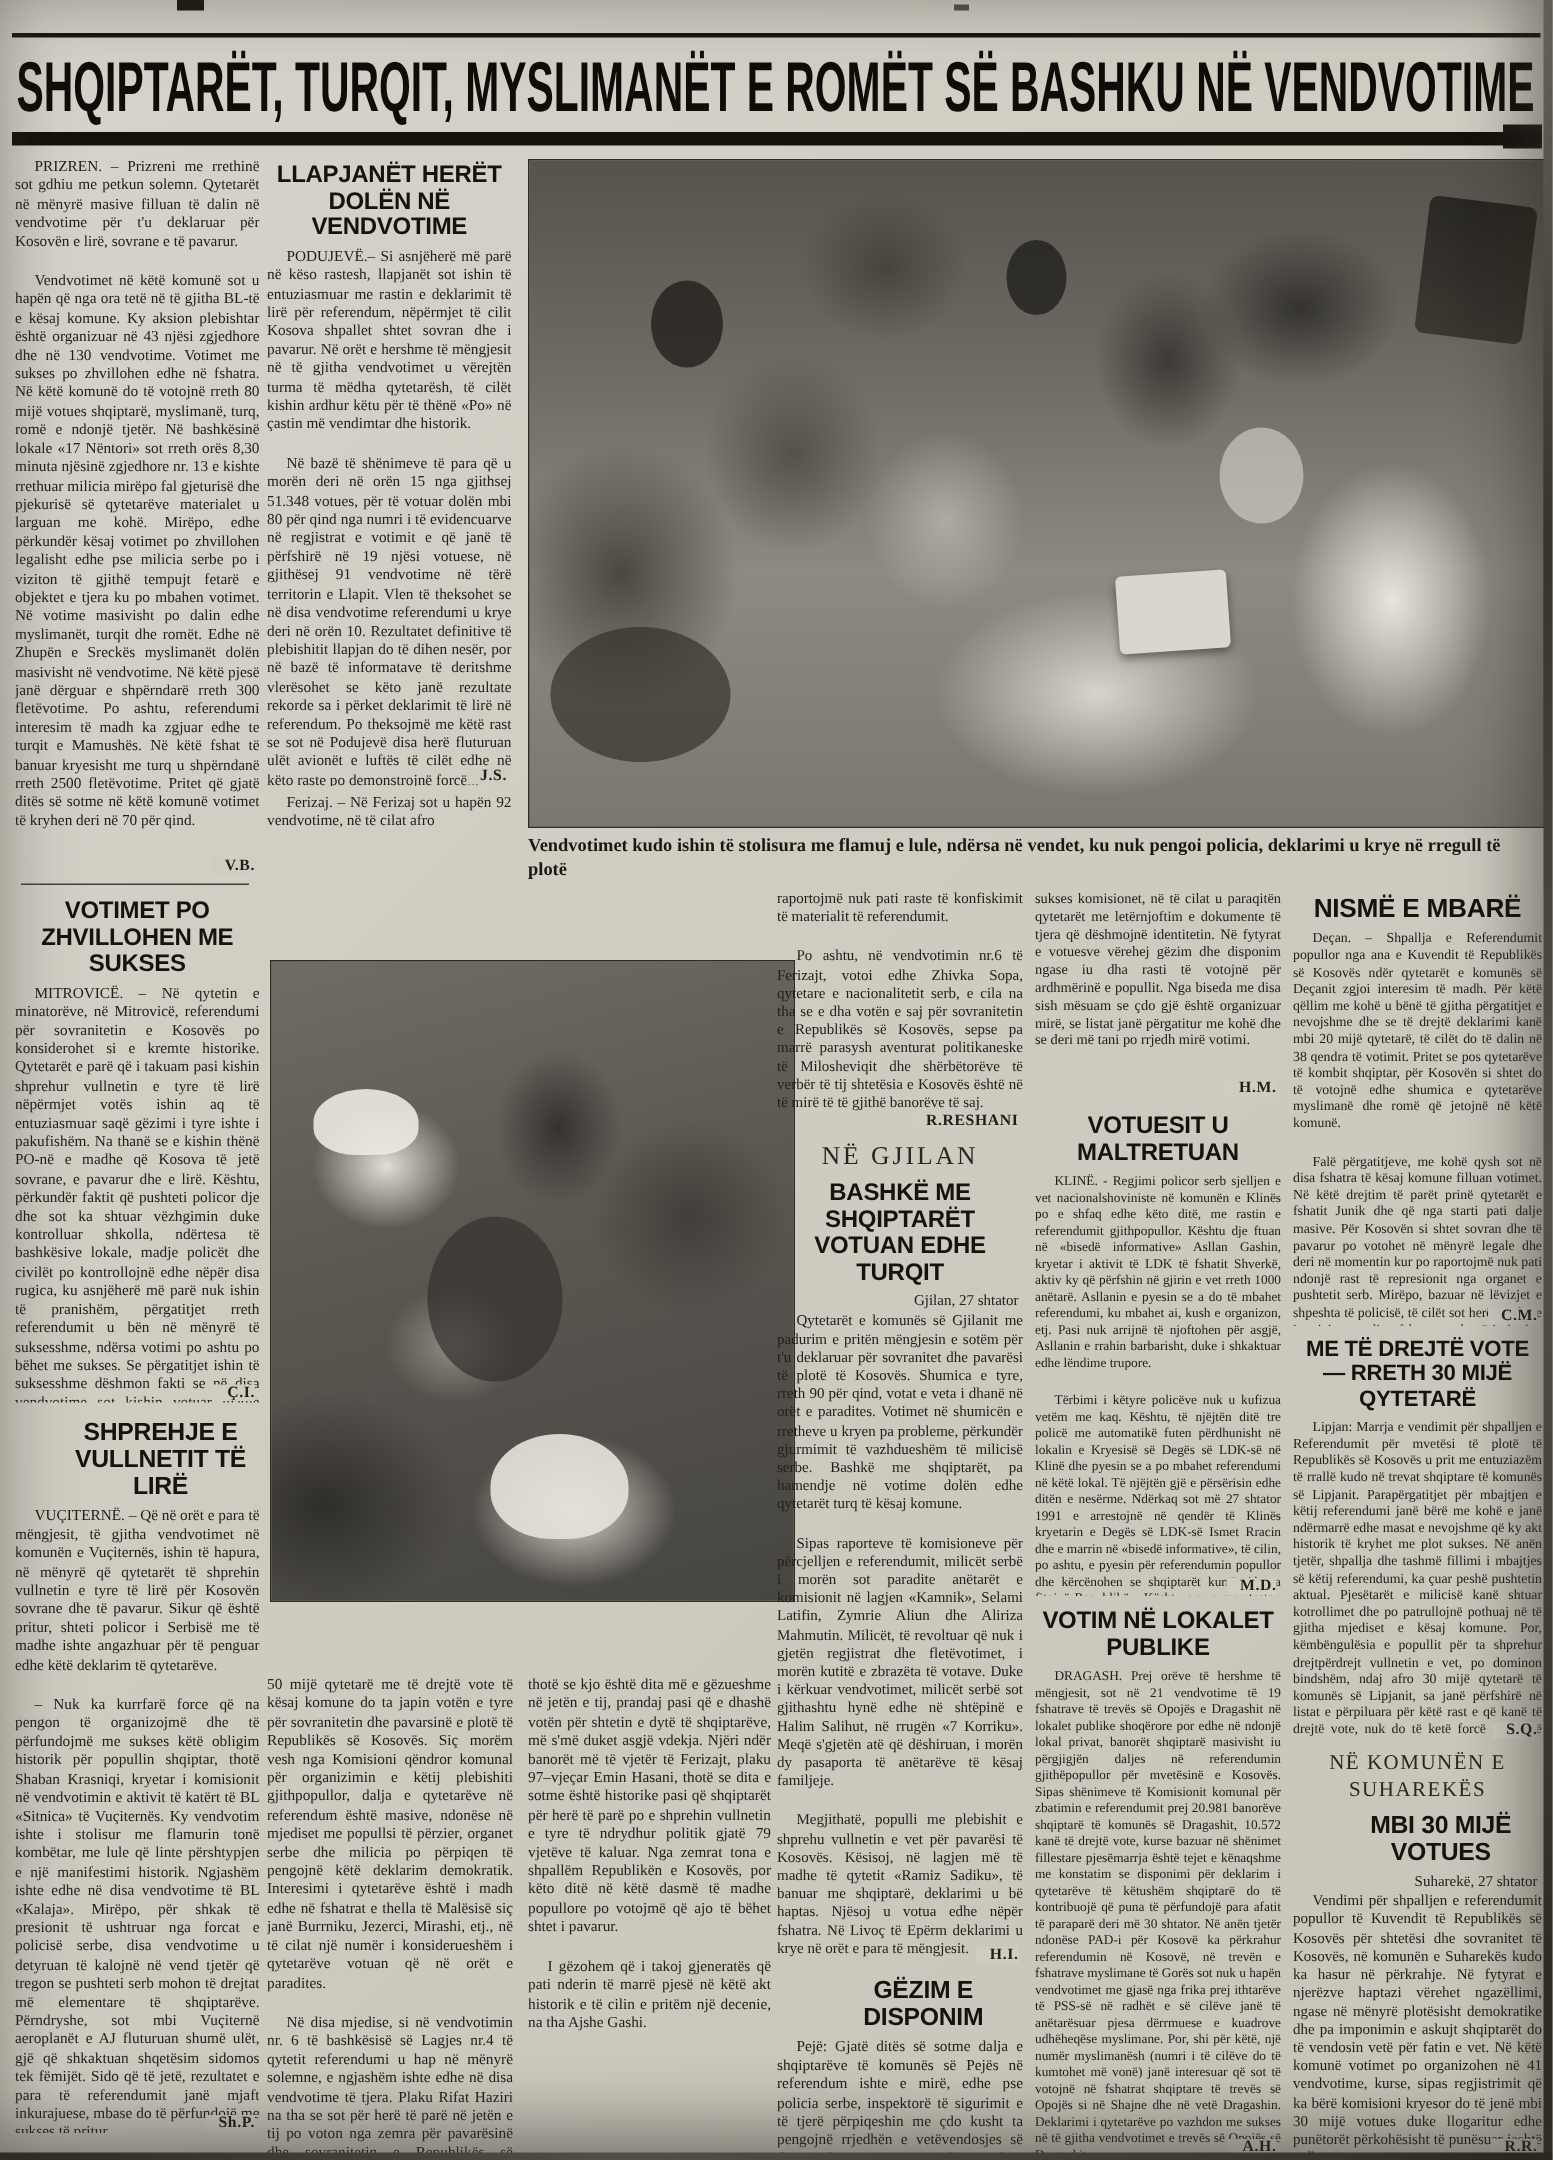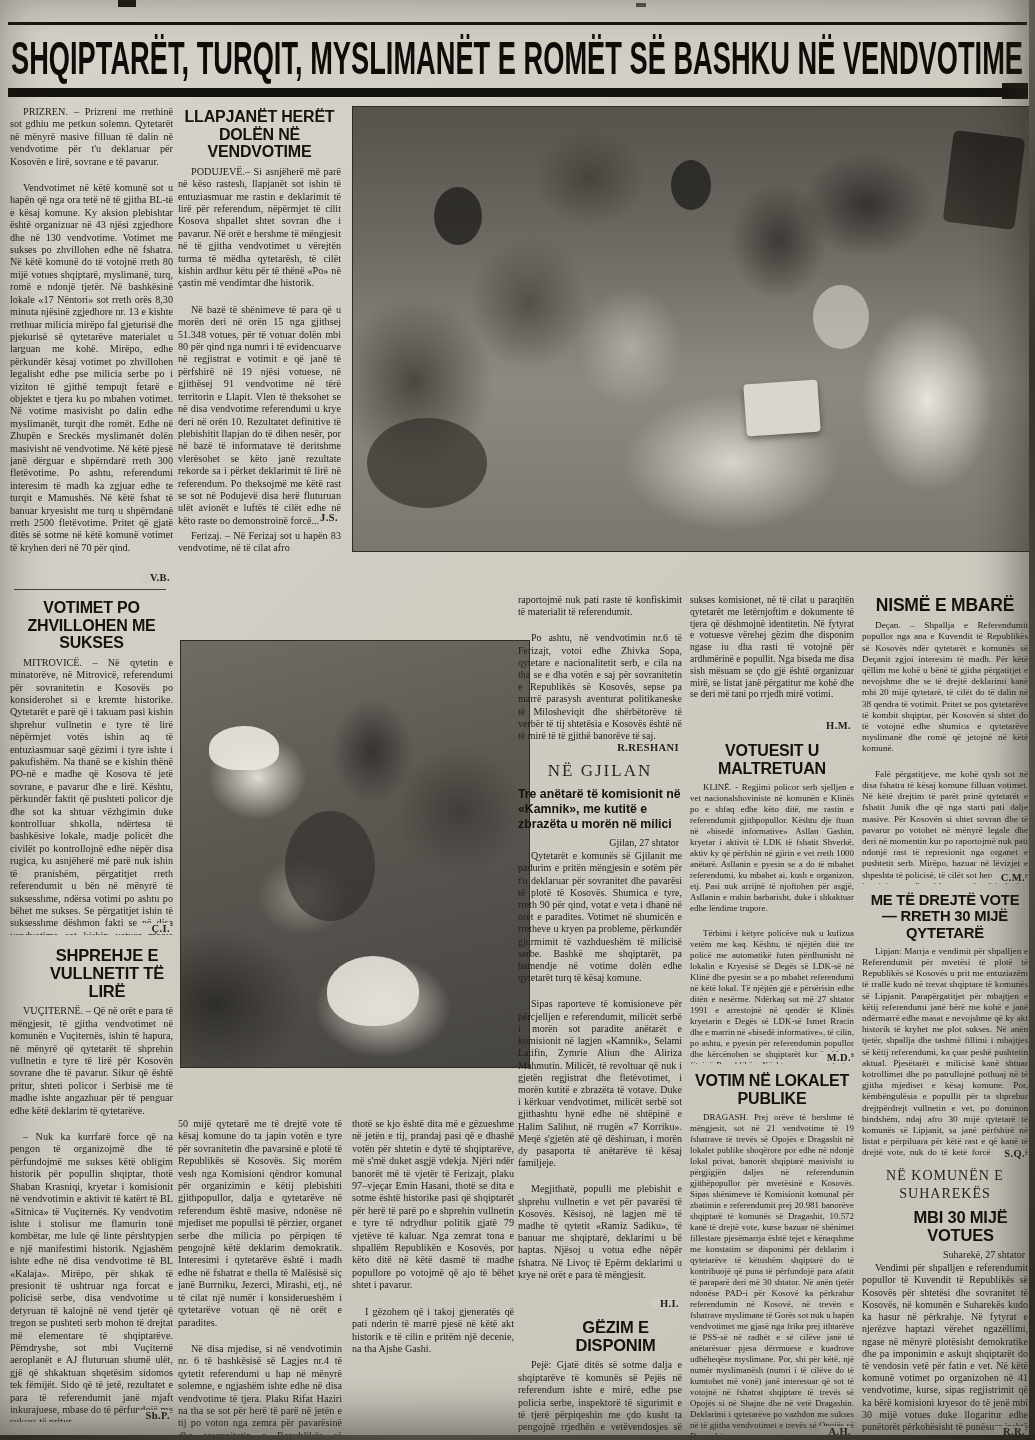--- a/index.html
+++ b/index.html
@@ -73,20 +73,21 @@
         linear-gradient(180deg,#56534d 0%,#6e6b64 32%,#8d8a81 62%,#7a776f 100%);">
     <div class="blob" style="left:88%;top:6%;width:72px;height:92px;border-radius:6px;
          background:linear-gradient(200deg,#26241f,#3c3933);transform:rotate(7deg);"></div>
     <div class="blob" style="left:58%;top:62%;width:74px;height:52px;border-radius:4px;
          background:#d9d6cd;box-shadow:0 3px 6px rgba(30,28,24,.5);transform:rotate(-4deg);"></div>
     <div class="blob" style="left:12%;top:18%;width:48px;height:58px;background:rgba(35,33,29,.8);"></div>
     <div class="blob" style="left:47%;top:12%;width:40px;height:50px;background:rgba(30,28,25,.75);"></div>
     <div class="blob" style="left:68%;top:40%;width:56px;height:64px;background:rgba(225,222,214,.55);"></div>
     <div class="blob" style="left:2%;top:70%;width:120px;height:90px;background:rgba(48,45,40,.65);"></div>
   </div>
+  <div class="caption" style="left:352px;top:556px;width:676px;">Vendvotimet kudo ishin të stolisura me flamuj e lule, ndërsa në vendet, ku nuk pengoi policia, deklarimi u krye në rregull të plotë</div>
 
   <div class="art fs-a" style="left:10px;top:106px;width:163px;height:478px;">
     <div>
         <p class="para">PRIZREN. – Prizreni me rrethinë sot gdhiu me petkun solemn. Qytetarët në mënyrë masive filluan të dalin në vendvotime për t'u deklaruar për Kosovën e lirë, sovrane e të pavarur.</p>
         <p class="para">Vendvotimet në këtë komunë sot u hapën që nga ora tetë në të gjitha BL-të e kësaj komune. Ky aksion plebishtar është organizuar në 43 njësi zgjedhore dhe në 130 vendvotime. Votimet me sukses po zhvillohen edhe në fshatra. Në këtë komunë do të votojnë rreth 80 mijë votues shqiptarë, myslimanë, turq, romë e ndonjë tjetër. Në bashkësinë lokale «17 Nëntori» sot rreth orës 8,30 minuta njësinë zgjedhore nr. 13 e kishte rrethuar milicia mirëpo fal gjeturisë dhe pjekurisë së qytetarëve materialet u larguan me kohë. Mirëpo, edhe përkundër kësaj votimet po zhvillohen legalisht edhe pse milicia serbe po i viziton të gjithë tempujt fetarë e objektet e tjera ku po mbahen votimet. Në votime masivisht po dalin edhe myslimanët, turqit dhe romët. Edhe në Zhupën e Sreckës myslimanët dolën masivisht në vendvotime. Në këtë pjesë janë dërguar e shpërndarë rreth 300 fletëvotime. Po ashtu, referendumi interesim të madh ka zgjuar edhe te turqit e Mamushës. Në këtë fshat të banuar kryesisht me turq u shpërndanë rreth 2500 fletëvotime. Pritet që gjatë ditës së sotme në këtë komunë votimet të kryhen deri në 70 për qind.</p>
       </div>
     <span class="byline">V.B.</span>
   </div>
   <div class="sep" style="left:14px;top:589px;width:152px;"></div>
 
@@ -110,21 +111,21 @@
   <div class="art fs-a" style="left:178px;top:106px;width:163px;height:418px;">
     <div class="head h16">LLAPJANËT HERËT DOLËN NË VENDVOTIME</div>
     <div>
         <p class="para">PODUJEVË.– Si asnjëherë më parë në këso rastesh, llapjanët sot ishin të entuziasmuar me rastin e deklarimit të lirë për referendum, nëpërmjet të cilit Kosova shpallet shtet sovran dhe i pavarur. Në orët e hershme të mëngjesit në të gjitha vendvotimet u vërejtën turma të mëdha qytetarësh, të cilët kishin ardhur këtu për të thënë «Po» në çastin më vendimtar dhe historik.</p>
         <p class="para">Në bazë të shënimeve të para që u morën deri në orën 15 nga gjithsej 51.348 votues, për të votuar dolën mbi 80 për qind nga numri i të evidencuarve në regjistrat e votimit e që janë të përfshirë në 19 njësi votuese, në gjithësej 91 vendvotime në tërë territorin e Llapit. Vlen të theksohet se në disa vendvotime referendumi u krye deri në orën 10. Rezultatet definitive të plebishitit llapjan do të dihen nesër, por në bazë të informatave të deritshme vlerësohet se këto janë rezultate rekorde sa i përket deklarimit të lirë në referendum. Po theksojmë me këtë rast se sot në Podujevë disa herë fluturuan ulët avionët e luftës të cilët edhe në këto raste po demonstrojnë forcën.</p>
       </div>
     <span class="byline">J.S.</span>
   </div>
 
   <div class="art fs-a" style="left:178px;top:530px;width:163px;height:100px;">
-    <p class="para">Ferizaj. – Në Ferizaj sot u hapën 83 vendvotime, në të cilat afro</p>
+    <p class="para">Ferizaj. – Në Ferizaj sot u hapën 92 vendvotime, në të cilat afro</p>
   </div>
 
   <div class="photo" style="left:180px;top:640px;width:348px;height:426px;
        background:
         radial-gradient(70px 60px at 22% 32%, rgba(230,228,221,.95), rgba(230,228,221,0) 70%),
         radial-gradient(95px 70px at 58% 86%, rgba(222,219,211,.95), rgba(222,219,211,0) 72%),
         radial-gradient(60px 75px at 55% 26%, rgba(46,44,40,.85), rgba(46,44,40,0) 70%),
         radial-gradient(90px 90px at 80% 40%, rgba(60,57,52,.8), rgba(60,57,52,0) 72%),
         radial-gradient(65px 55px at 35% 60%, rgba(190,187,179,.55), rgba(190,187,179,0) 70%),
         radial-gradient(120px 100px at 10% 85%, rgba(40,38,34,.8), rgba(40,38,34,0) 75%),
@@ -152,21 +153,21 @@
   <div class="art fs-b runover" style="left:518px;top:594px;width:164px;height:160px;">
     <div>
         <p class="para">raportojmë nuk pati raste të konfiskimit të materialit të referendumit.</p>
         <p class="para">Po ashtu, në vendvotimin nr.6 të Ferizajt, votoi edhe Zhivka Sopa, qytetare e nacionalitetit serb, e cila na tha se e dha votën e saj për sovranitetin e Republikës së Kosovës, sepse pa marrë parasysh aventurat politikaneske të Milosheviqit dhe shërbëtorëve të verbër të tij shtetësia e Kosovës është në të mirë të të gjithë banorëve të saj.</p>
       </div>
     <span class="byline">R.RESHANI</span>
   </div>
 
   <div class="art fs-b" style="left:518px;top:760px;width:164px;height:550px;">
     <div class="kicker">NË GJILAN</div>
-    <div class="deck">Tre anëtarë të komisionit në «Kamnik», me kutitë e zbrazëta u morën në milici</div>
+    <div class="head h16">BASHKË ME SHQIPTARËT VOTUAN EDHE TURQIT</div>
     <div class="dateline">Gjilan, 27 shtator</div>
     <div>
         <p class="para">Qytetarët e komunës së Gjilanit me padurim e pritën mëngjesin e sotëm për t'u deklaruar për sovranitet dhe pavarësi të plotë të Kosovës. Shumica e tyre, rreth 90 për qind, votat e veta i dhanë në orët e paradites. Votimet në shumicën e rretheve u kryen pa probleme, përkundër gjurmimit të vazhdueshëm të milicisë serbe. Bashkë me shqiptarët, pa hamendje në votime dolën edhe qytetarët turq të kësaj komune.</p>
         <p class="para">Sipas raporteve të komisioneve për përcjelljen e referendumit, milicët serbë i morën sot paradite anëtarët e komisionit në lagjen «Kamnik», Selami Latifin, Zymrie Aliun dhe Aliriza Mahmutin. Milicët, të revoltuar që nuk i gjetën regjistrat dhe fletëvotimet, i morën kutitë e zbrazëta të votave. Duke i kërkuar vendvotimet, milicët serbë sot gjithashtu hynë edhe në shtëpinë e Halim Salihut, në rrugën «7 Korriku». Meqë s'gjetën atë që dëshiruan, i morën dy pasaporta të anëtarëve të kësaj familjeje.</p>
         <p class="para">Megjithatë, populli me plebishit e shprehu vullnetin e vet për pavarësi të Kosovës. Kësisoj, në lagjen më të madhe të qytetit «Ramiz Sadiku», të banuar me shqiptarë, deklarimi u bë haptas. Njësoj u votua edhe nëpër fshatra. Në Livoç të Epërm deklarimi u krye në orët e para të mëngjesit.</p>
       </div>
     <span class="byline">H.I.</span>
   </div>
 
   <div class="art fs-a" style="left:518px;top:1316px;width:164px;height:122px;">

